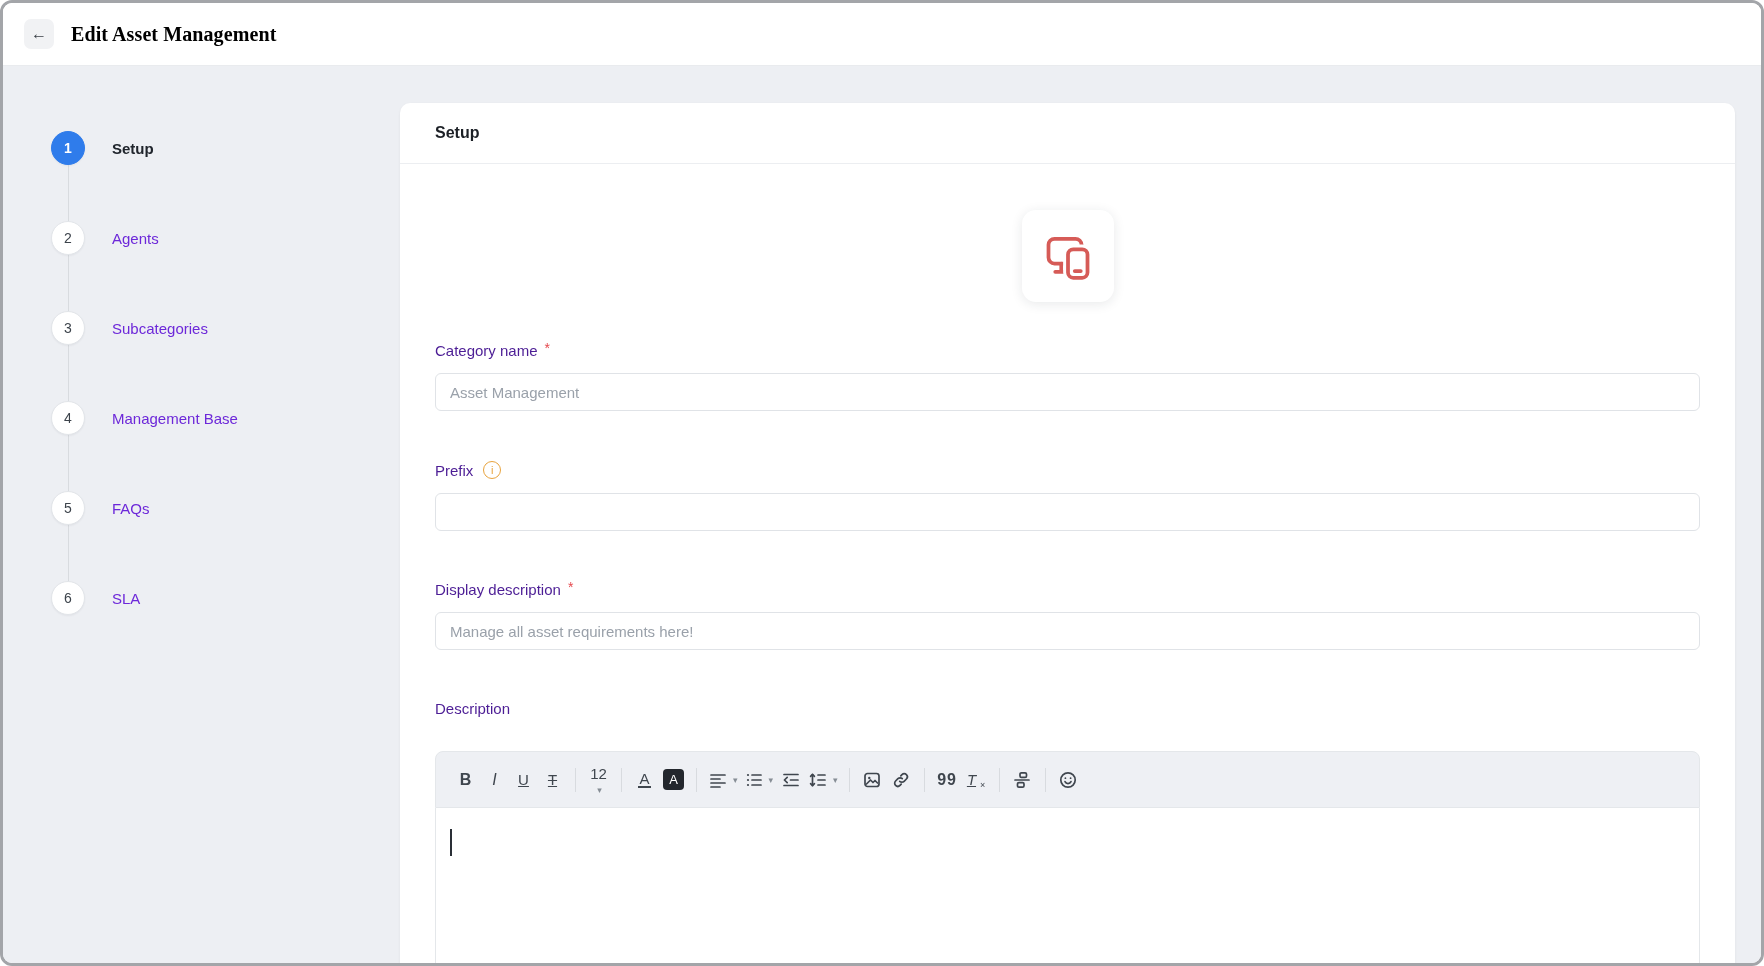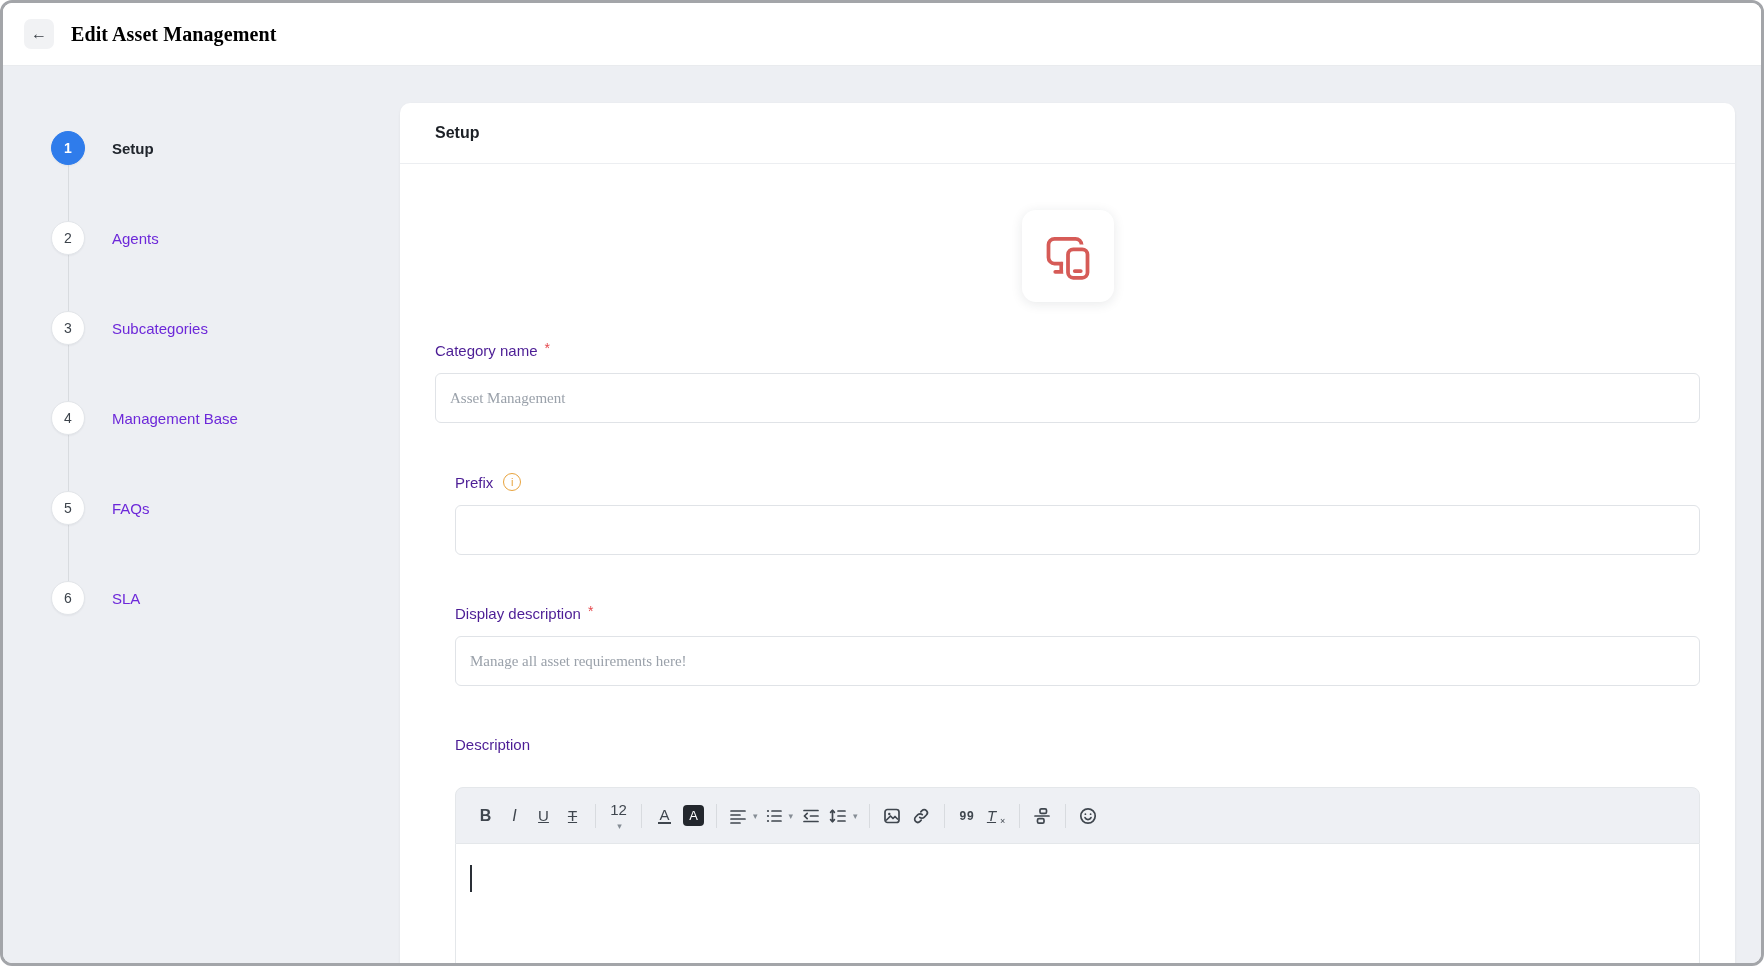--- a/index.html
+++ b/index.html
@@ -56,33 +56,33 @@
   .card-title { font-size:16px; font-weight:700; color:#1c2026; }
   .card-body { padding:0 35px; }
 
   .icon-box {
     width:92px; height:92px; margin:46px auto 0; border-radius:14px; background:#fff;
     box-shadow:0 2px 12px rgba(30,35,45,.10); display:flex; align-items:center; justify-content:center;
     cursor:pointer;
   }
 
   .field-group { margin-top:40px; }
-  .field-group.gap-lg { margin-top:50px;margin-left:20px; }
+  .field-group.gap-lg { margin-top:50px; }
   .field-label-row { display:flex; align-items:center; gap:7px; margin-bottom:14px; }
   .field-label { font-size:15px; color:#4c1d95; }
   .req { color:#e5484d; font-size:14px; position:relative; top:-3px; }
   .info-badge {
     width:18px; height:18px; border-radius:50%; border:1.5px solid #e8a33d;
     color:#e8a33d; font-size:11px; display:flex; align-items:center; justify-content:center;
     margin-left:3px; cursor:pointer;
   }
   .text-input {
-    width:100%; height:50px; border:1px solid #e0e3e7; border-radius:6px;
+    width:100%; height:38px; border:1px solid #e0e3e7; border-radius:6px;
     padding:14px 14px; font-size:15px; color:#2b3038; background:#fff; outline:none;
-    font-family:Liberation Serif, serif;
+    font-family:Liberation Sans, sans-serif;
   }
   .text-input::placeholder { color:#9aa1aa; }
 
   
   .editor { margin-top:34px; }
   .editor-toolbar {
     height:57px; background:#eef0f4; border:1px solid #e4e7ea;
     border-radius:8px 8px 0 0; display:flex; align-items:center; padding:0 15px;
   }
   .tb-btn {
@@ -96,21 +96,21 @@
   .tb-italic { font-style:italic; font-size:16px; }
   .tb-underline { text-decoration:underline; font-size:15px; }
   .tb-strike { text-decoration:underline line-through; font-size:15px; }
   .tb-size { font-size:15px;flex-direction:column; }
   .caret { font-size:9px; color:#868d95; margin-left:2px; }
   .tb-fontcolor span.letter { border-bottom:2.5px solid #3f464e; padding:0 1px; line-height:1.05; font-size:15px; }
   .tb-bgcolor-chip {
     width:21px; height:21px; background:#23272d; color:#fff; border-radius:4px;
     display:flex; align-items:center; justify-content:center; font-size:13px;
   }
-  .tb-quote { font-weight:600; font-size:12px; letter-spacing:1px; }
+  .tb-quote { font-weight:600; font-size:16px; letter-spacing:1px; }
   .tb-clear .italic-t { font-style:italic; text-decoration:underline; font-size:15px; }
   .tb-clear .sub-x { font-size:9px; margin-left:1px; align-self:flex-end; margin-bottom:5px; }
   .tb-btn svg { stroke:#3f464e; fill:none; stroke-width:1.7; stroke-linecap:round; stroke-linejoin:round; }
 
   .editor-body {
     position:relative; background:#fff; height:180px;
     border:1px solid #e4e7ea; border-top:none; border-radius:0 0 8px 8px;
   }
   .editor-caret { position:absolute; left:14px; top:21px; width:1.5px; height:27px; background:#2a2f36; }
 </style>

